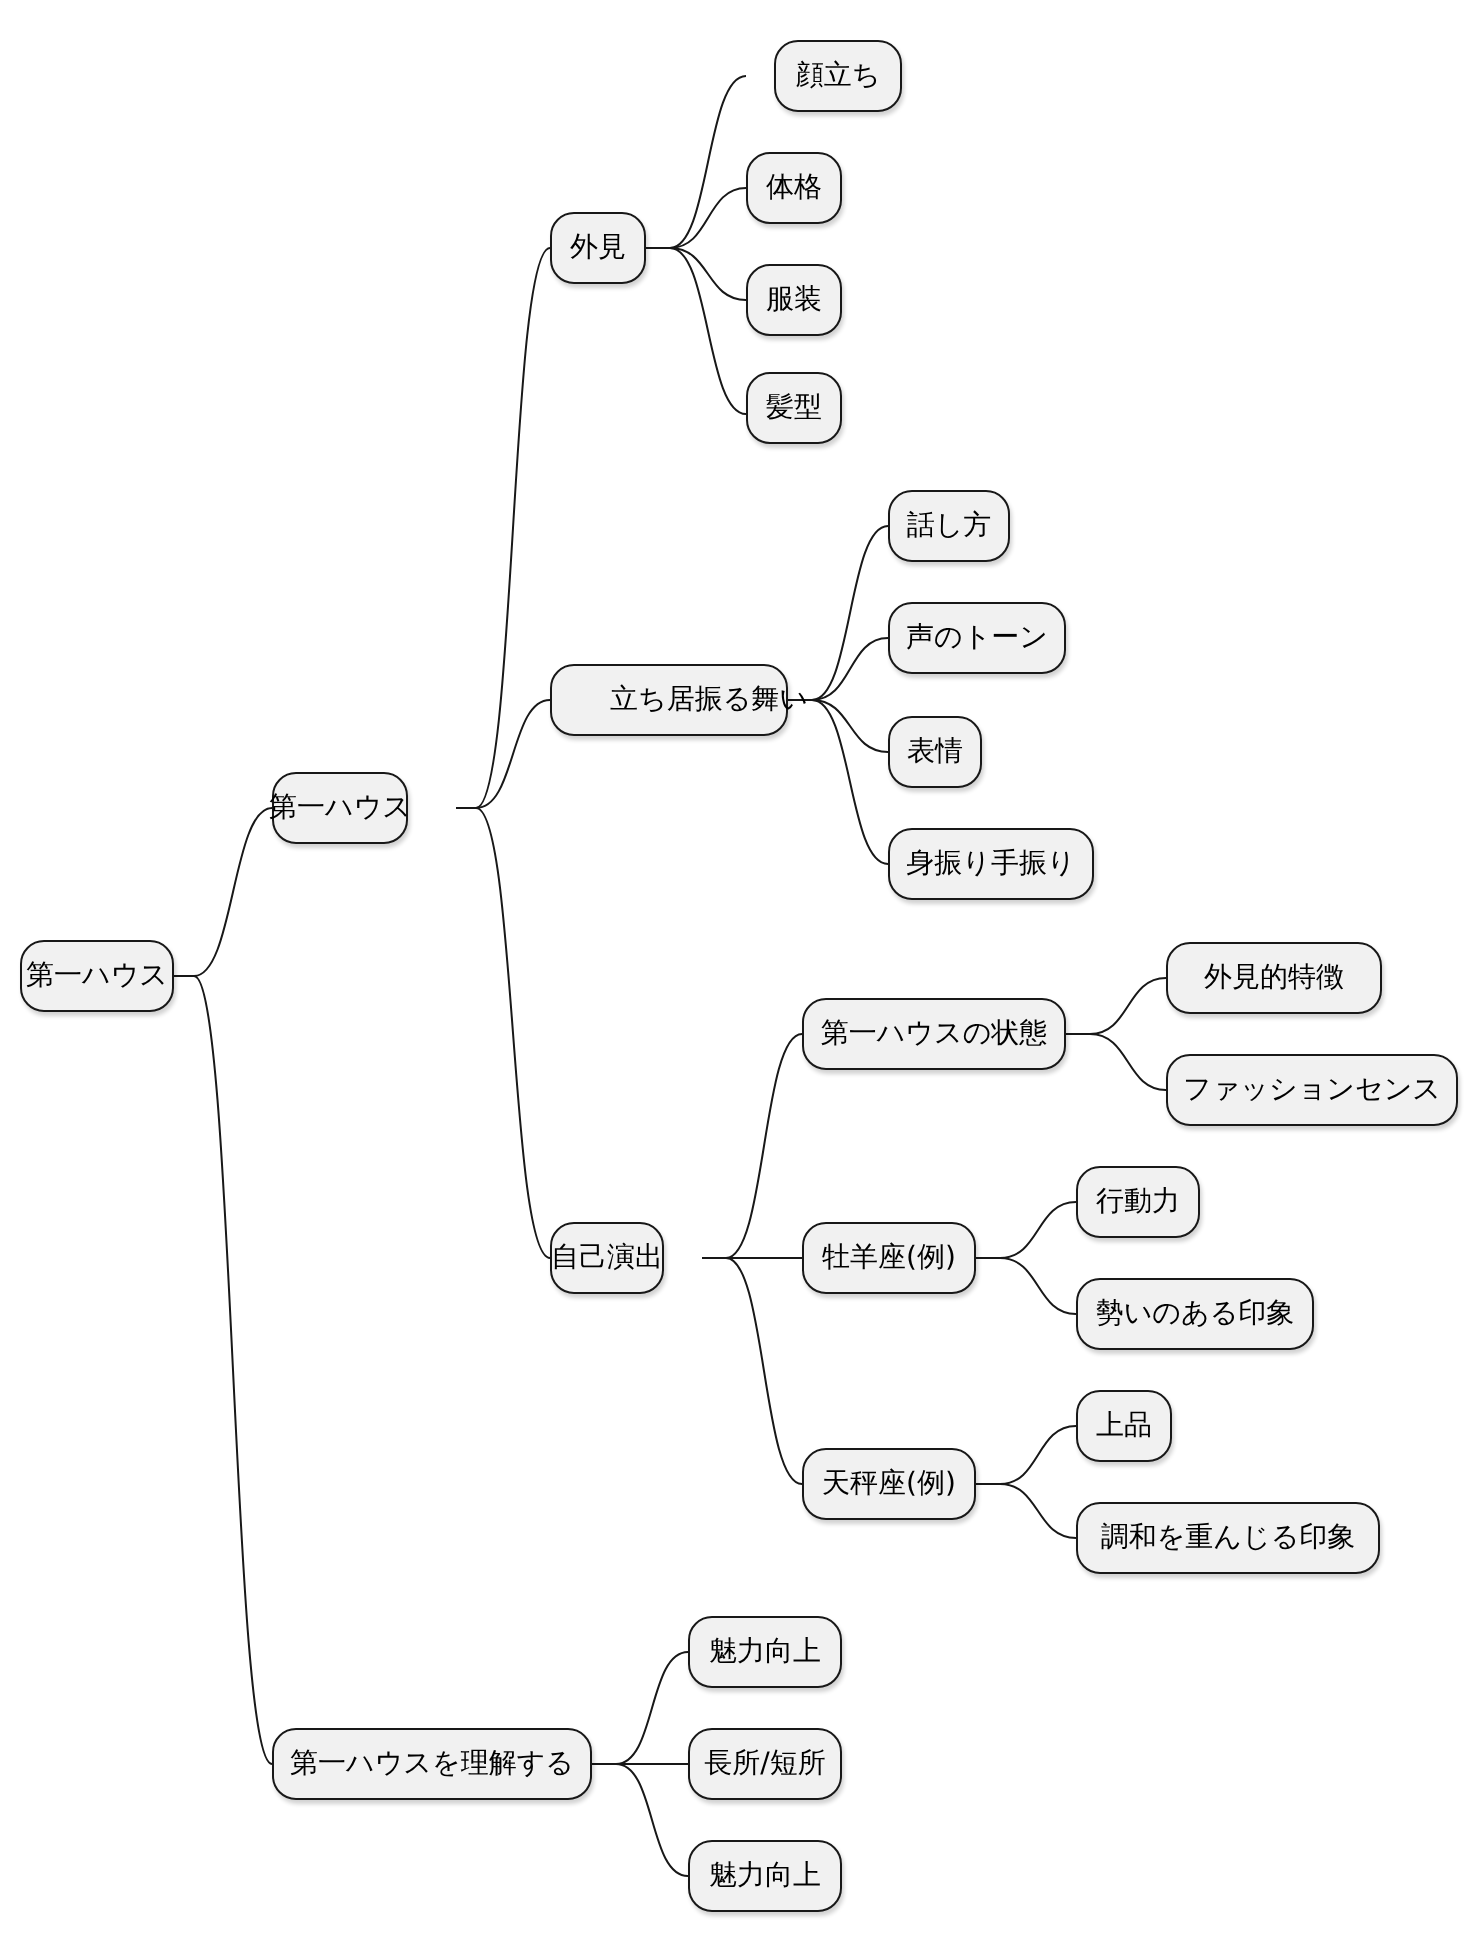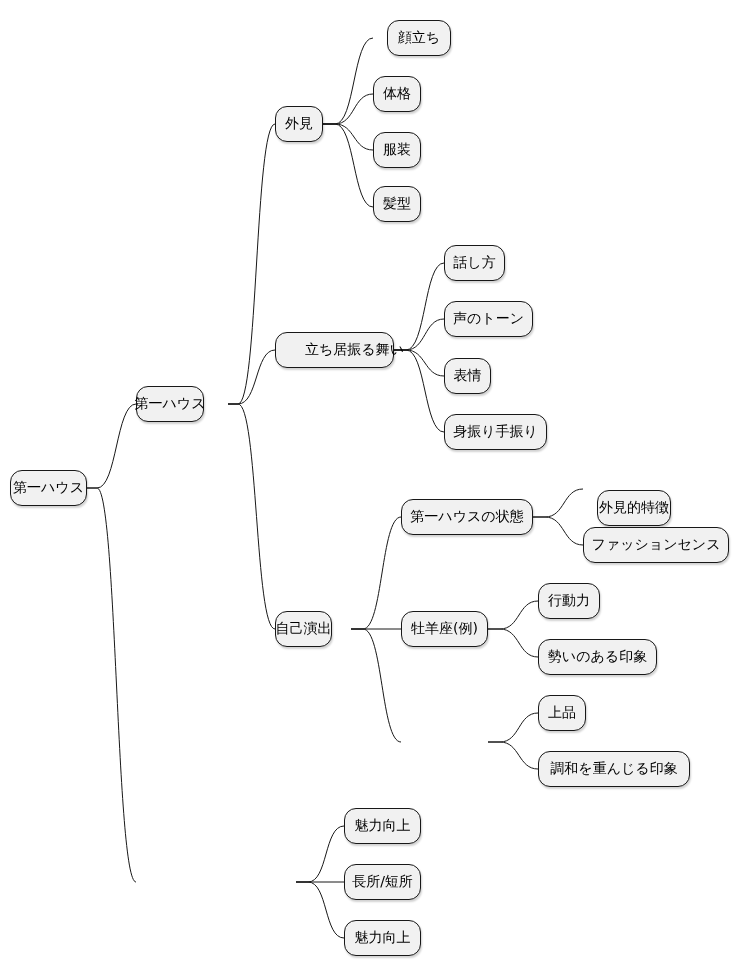--- a/index.html
+++ b/index.html
@@ -62,20 +62,23 @@
     <path d="M296,882 L308,882 C328,882 324,938 344,938"></path>
   </svg>
 
   <div class="node" style="left:10px; top:470px; width:77px;">
       <span>第一ハウス</span>
     </div>
 
   <div class="node" style="left:136px; top:386px; width:68px;">
       <span>第一ハウス</span>
     </div>
+  <div class="node" style="left:136px; top:864px; width:160px;">
+      <span>第一ハウスを理解する</span>
+    </div>
 
   <div class="node" style="left:275px; top:106px; width:48px;">
       <span>外見</span>
     </div>
   <div class="node" style="left:275px; top:332px; width:119px;padding-left:40px;">
       <span>立ち居振る舞い</span>
     </div>
   <div class="node" style="left:275px; top:611px; width:57px;">
       <span>自己演出</span>
     </div>
@@ -105,22 +108,25 @@
   <div class="node" style="left:444px; top:414px; width:103px;">
       <span>身振り手振り</span>
     </div>
 
   <div class="node" style="left:401px; top:499px; width:132px;">
       <span>第一ハウスの状態</span>
     </div>
   <div class="node" style="left:401px; top:611px; width:87px;">
       <span>牡羊座(例)</span>
     </div>
+  <div class="node" style="left:401px; top:724px; width:87px;">
+      <span>天秤座(例)</span>
+    </div>
 
-  <div class="node" style="left:597px; top:471px; width:74px;margin-top:19px;">
+  <div class="node" style="left:583px; top:471px; width:108px;">
       <span>外見的特徴</span>
     </div>
   <div class="node" style="left:583px; top:527px; width:146px;">
       <span>ファッションセンス</span>
     </div>
 
   <div class="node" style="left:538px; top:583px; width:62px;">
       <span>行動力</span>
     </div>
   <div class="node" style="left:538px; top:639px; width:119px;">

